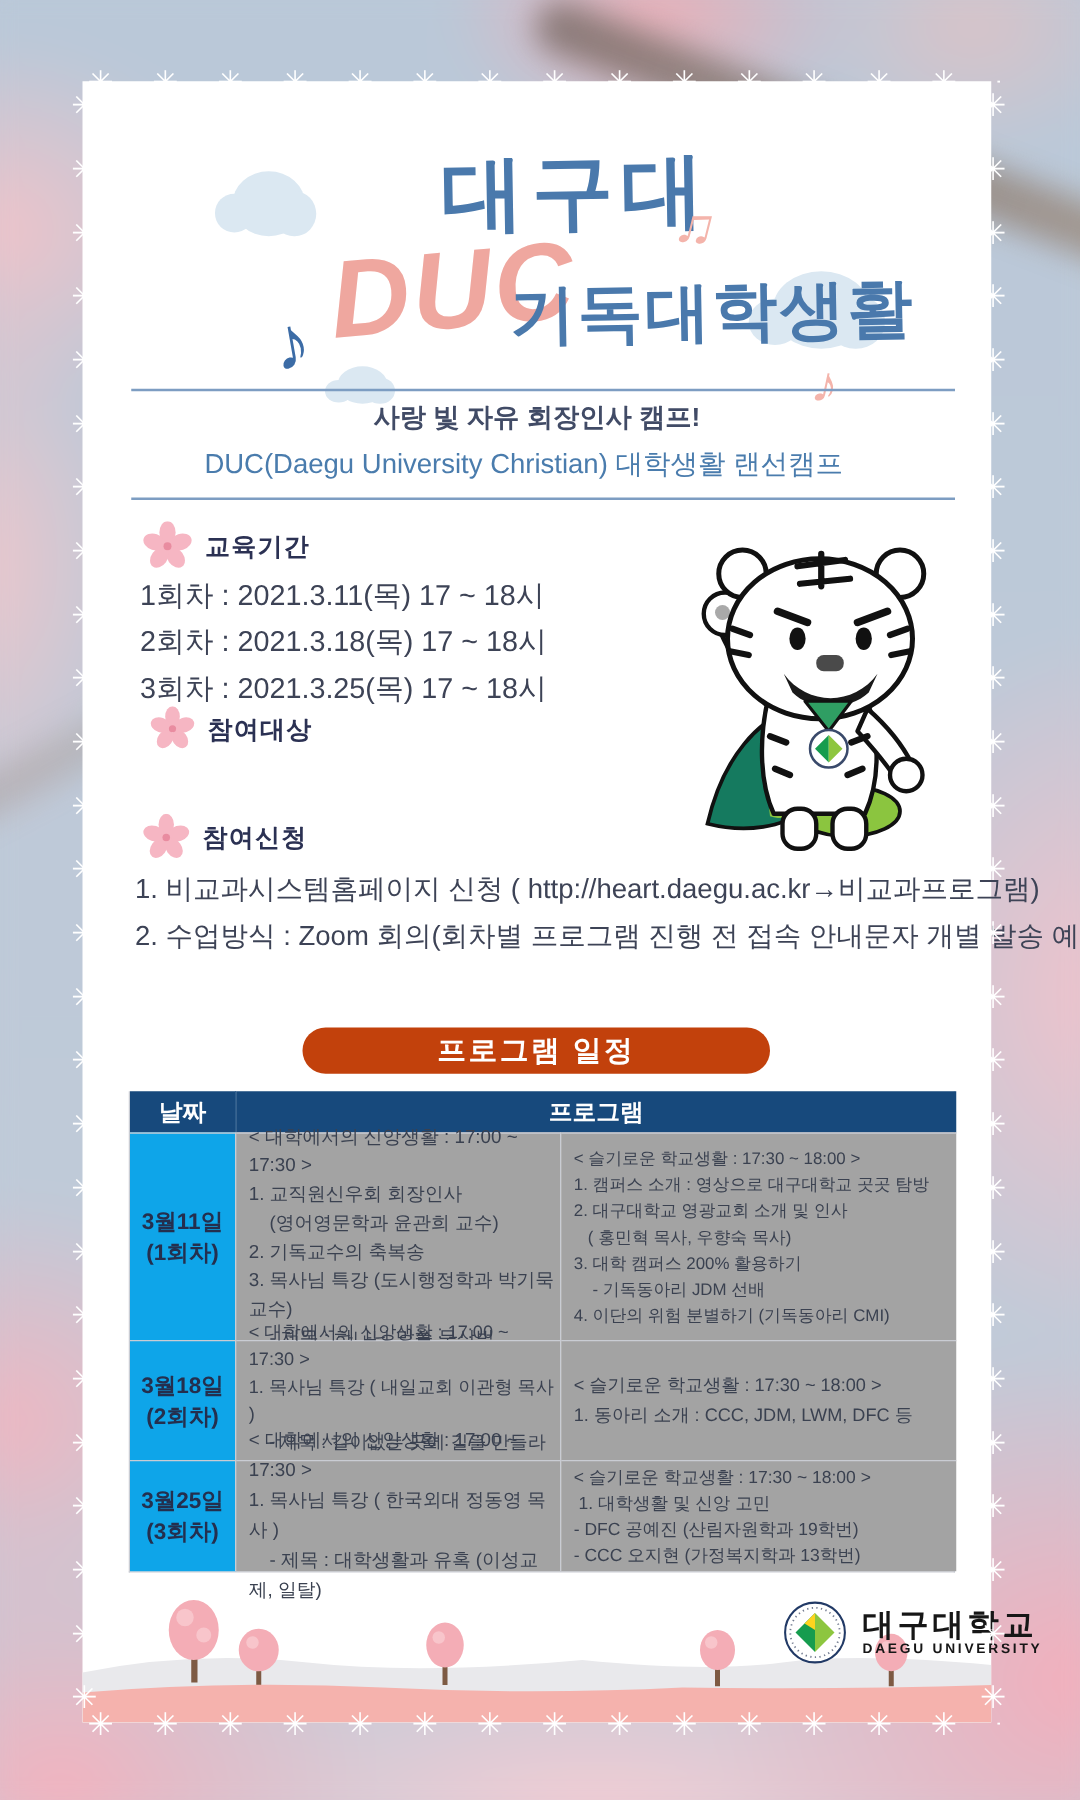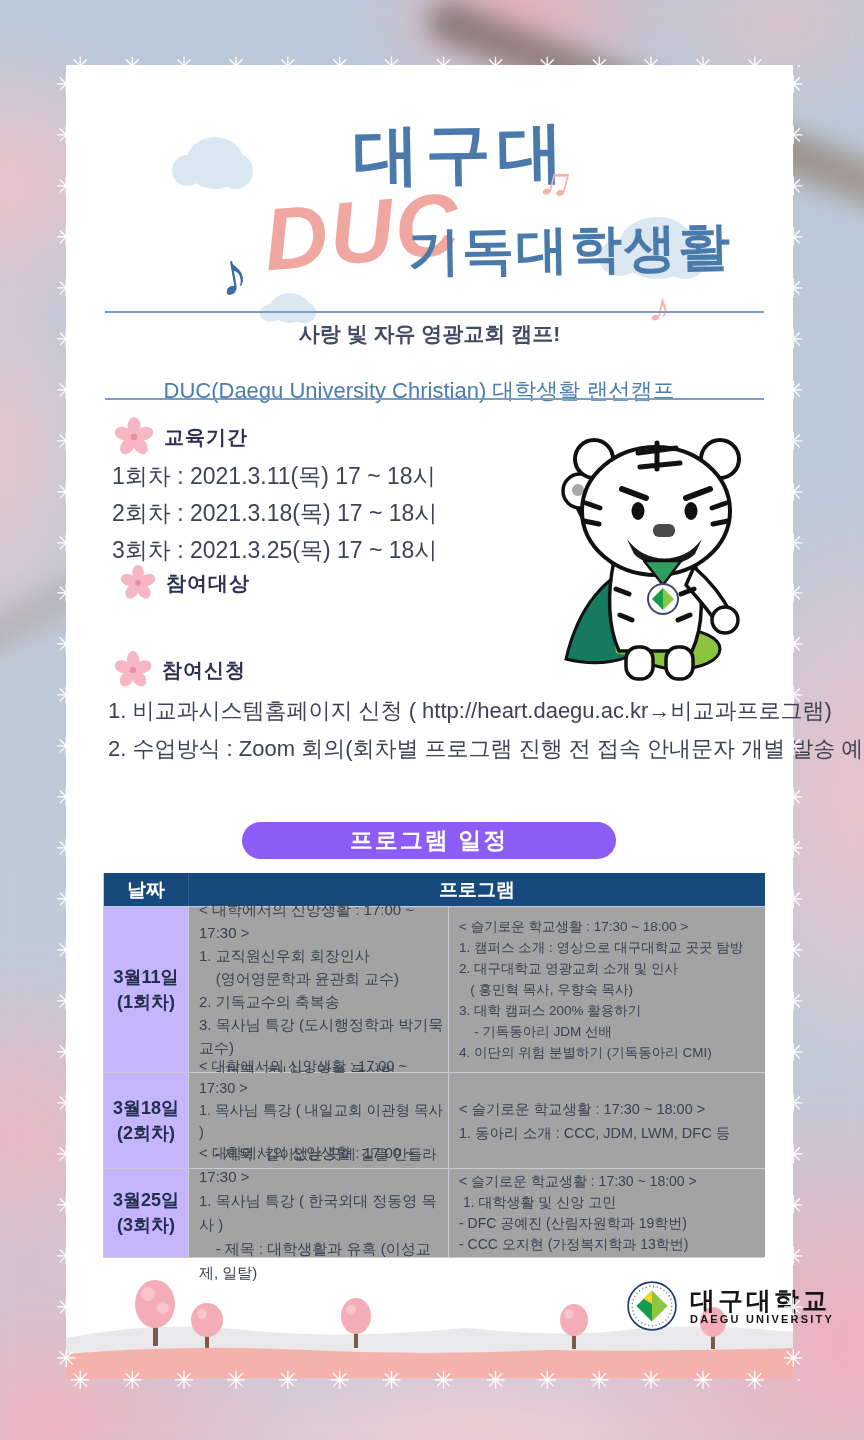--- a/index.html
+++ b/index.html
@@ -80,49 +80,49 @@
   .note{position:absolute;line-height:1;}
   .note-beamed{left:474px;top:94px;font-size:44px;color:#f4b4ab;transform:rotate(14deg);}
   .note-blue{left:152px;top:180px;font-size:60px;color:#3c6ca6;transform:rotate(-10deg);}
   .note-pink{left:584px;top:222px;font-size:42px;color:#f4b4ab;transform:rotate(12deg);}
   
   .rule{position:absolute;left:39px;width:659px;height:2px;background:#7d9dc2;}
   .rule1{top:246px;} .rule2{top:333px;}
   .subtitle1{position:absolute;left:0;top:255px;width:727px;text-align:center;
     font-size:21px;font-weight:600;color:#414b66;}
   .subtitle2{position:absolute;left:0;top:291px;width:706px;text-align:center;
-    font-size:22px;font-weight:500;color:#4a7cad;margin-top:20px;}
+    font-size:22px;font-weight:500;color:#4a7cad;}
   
   .sec-head{position:absolute;display:flex;align-items:center;gap:10px;}
   .sec-head .label{font-size:20px;font-weight:bold;color:#2b3153;letter-spacing:1px;font-family:Liberation Serif, serif;}
   .sec1{left:48px;top:352px;} .sec2{left:54px;top:500px;} .sec3{left:48px;top:586px;}
   .sec-item{position:absolute;font-size:23px;color:#3d4356;white-space:nowrap;text-align:right;}
   .p-i0{left:46px;top:396px;} .p-i1{left:46px;top:433px;} .p-i2{left:46px;top:470px;}
   .t-i0{left:44px;top:546px;}
   .a-i0{left:42px;top:631px;font-size:22px;} .a-i1{left:42px;top:669px;font-size:22px;}
   
   .mascot{position:absolute;left:460px;top:346px;width:250px;height:278px;}
   
   .banner{
     position:absolute;left:176px;top:757px;width:374px;height:37px;
-    background:#8b5cf6;border-radius:19px;color:#ffffff;
+    background:#c2410c;border-radius:19px;color:#ffffff;
     display:flex;align-items:center;justify-content:center;
     font-size:23px;font-weight:bold;letter-spacing:2px;
   }
   
   .table{
     position:absolute;left:37px;top:808px;width:661px;
     display:grid;grid-template-columns:85px 260px 316px;
     border-left:1px solid #c9ccd3;border-right:1px solid #c9ccd3;border-bottom:1px solid #c9ccd3;
     box-sizing:border-box;
   }
   .th{background:#17497c;color:#fff;font-size:19px;font-weight:bold;height:33px;
     display:flex;align-items:center;justify-content:center;}
   .td-date{
-    background:#c4b5fd;border-top:1px solid #c9ccd3;border-right:1px solid #c9ccd3;
+    background:#0ea5e9;border-top:1px solid #c9ccd3;border-right:1px solid #c9ccd3;
     display:flex;flex-direction:column;align-items:center;justify-content:center;
     font-size:18px;font-weight:bold;color:#242f4e;line-height:25px;box-sizing:border-box;
   }
   .td-cell{
     background:#a3a3a3;border-top:1px solid #c9ccd3;box-sizing:border-box;
     display:flex;flex-direction:column;justify-content:center;
     padding:6px 4px 6px 10px;color:#3a4150;
   }
   .td-left{border-right:1px solid #c9ccd3;}
   .r1{height:166px;} .r2{height:96px;} .r3{height:89px;}
@@ -155,21 +155,21 @@
   <div class="cloud cloud2"></div>
   <div class="cloud cloud3"></div>
   <div class="t-line1">대구대</div>
   <div class="note note-beamed">♫</div>
   <div class="note note-blue">♪</div>
   <div class="t-duc">DUC</div>
   <div class="t-rest">기독대학생활</div>
   <div class="note note-pink">♪</div>
 
   <div class="rule rule1"></div>
-  <div class="subtitle1">사랑 빛 자유 영광교회 캠프!</div>
+  <div class="subtitle1">사랑 빛 자유 회장인사 캠프!</div>
   <div class="subtitle2">DUC(Daegu University Christian) 대학생활 랜선캠프</div>
   <div class="rule rule2"></div>
 
   <div class="sec-head sec1">
     <svg width="40" height="40" viewBox="0 0 40 40">
       <g fill="#f6b6c3">
         <ellipse cx="20" cy="9" rx="6.5" ry="9"></ellipse>
         <ellipse cx="30.5" cy="16.6" rx="6.5" ry="9" transform="rotate(72 30.5 16.6)"></ellipse>
         <ellipse cx="26.5" cy="29" rx="6.5" ry="9" transform="rotate(144 26.5 29)"></ellipse>
         <ellipse cx="13.5" cy="29" rx="6.5" ry="9" transform="rotate(216 13.5 29)"></ellipse>

